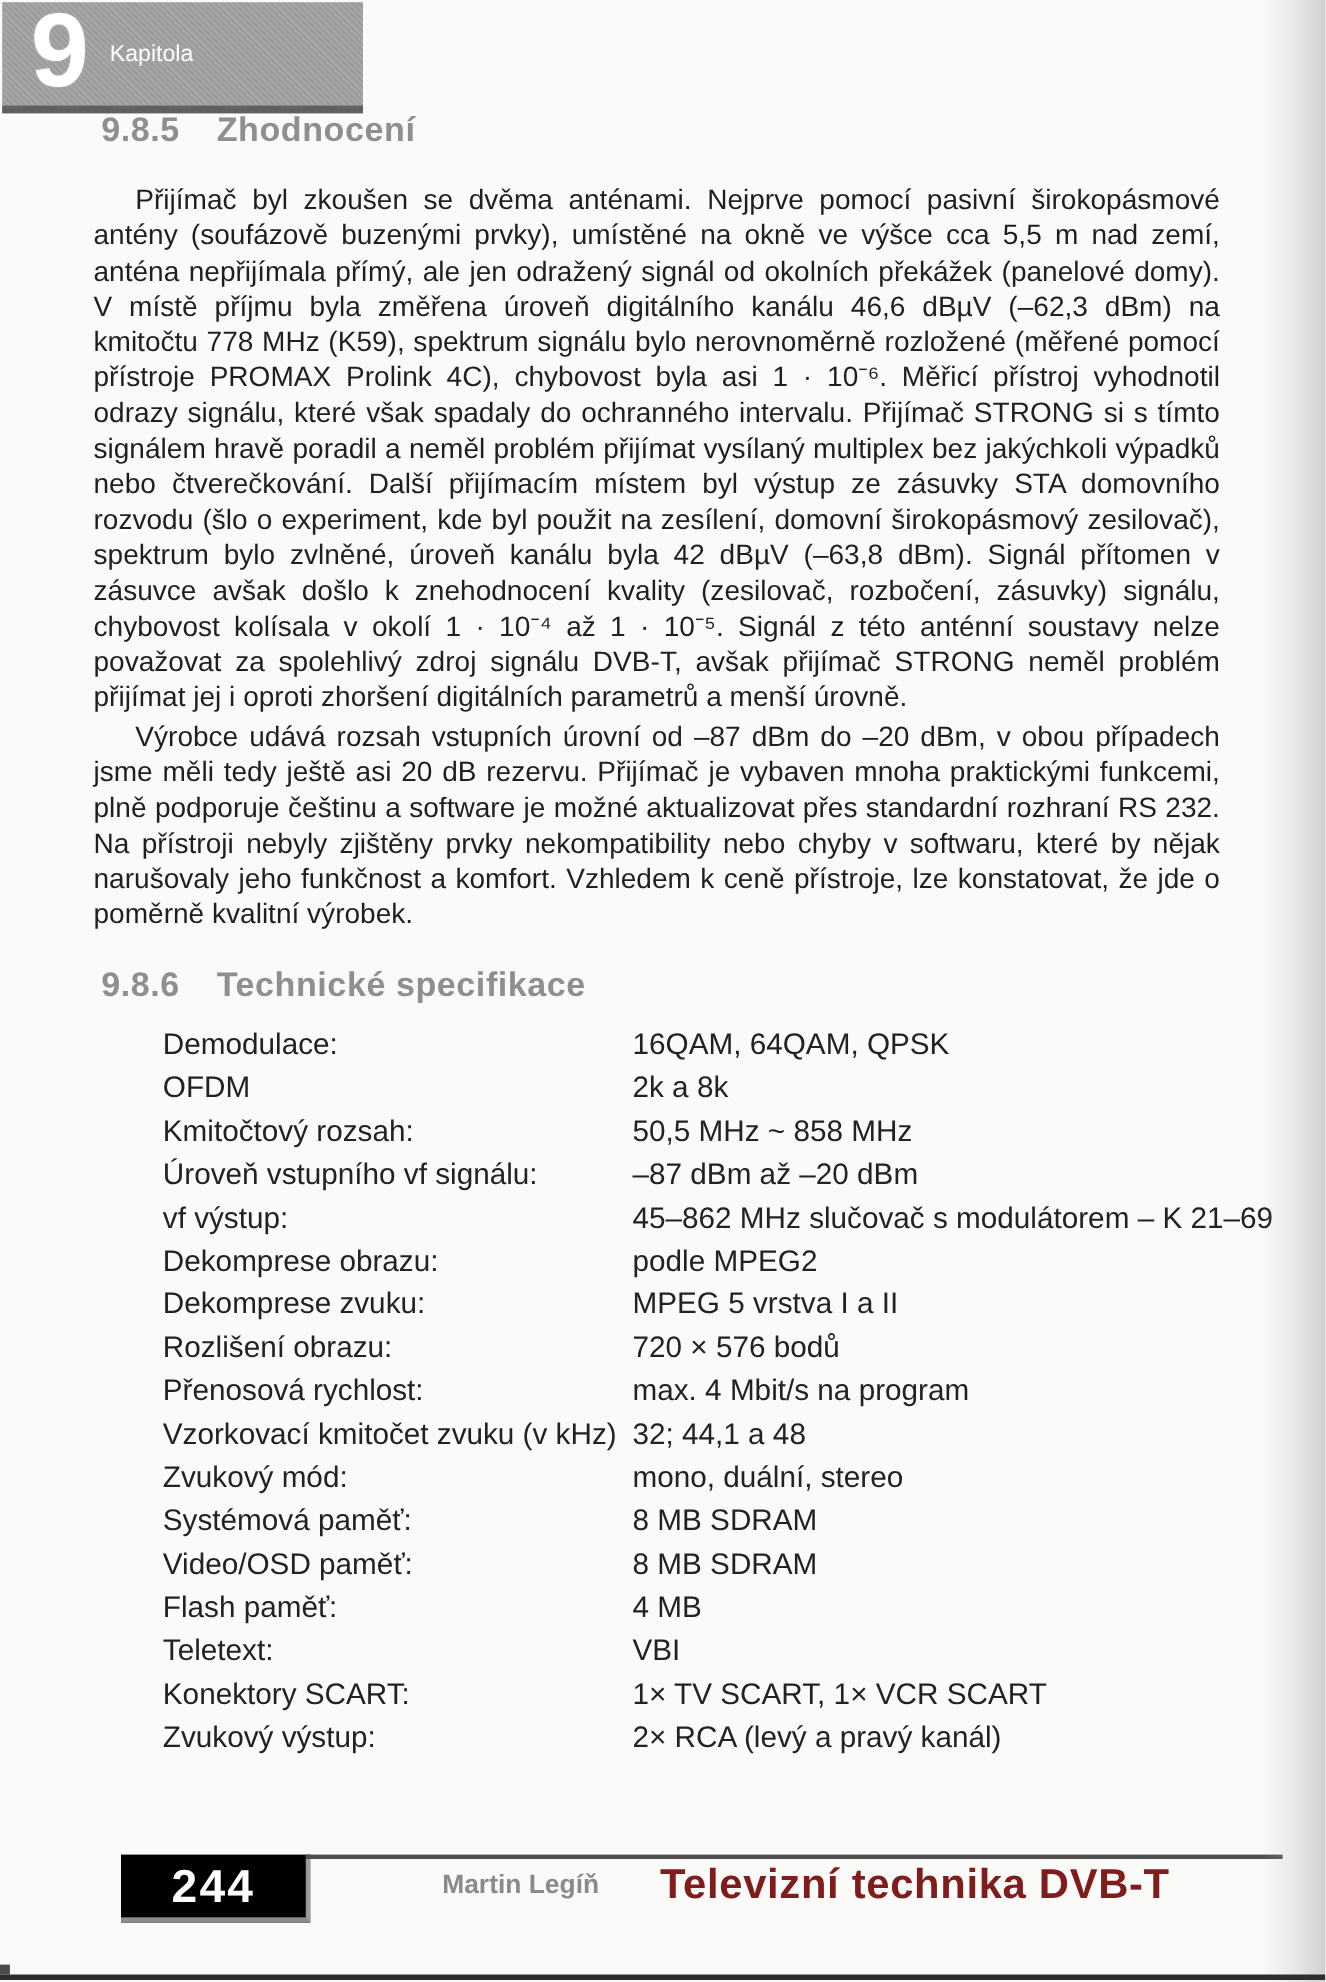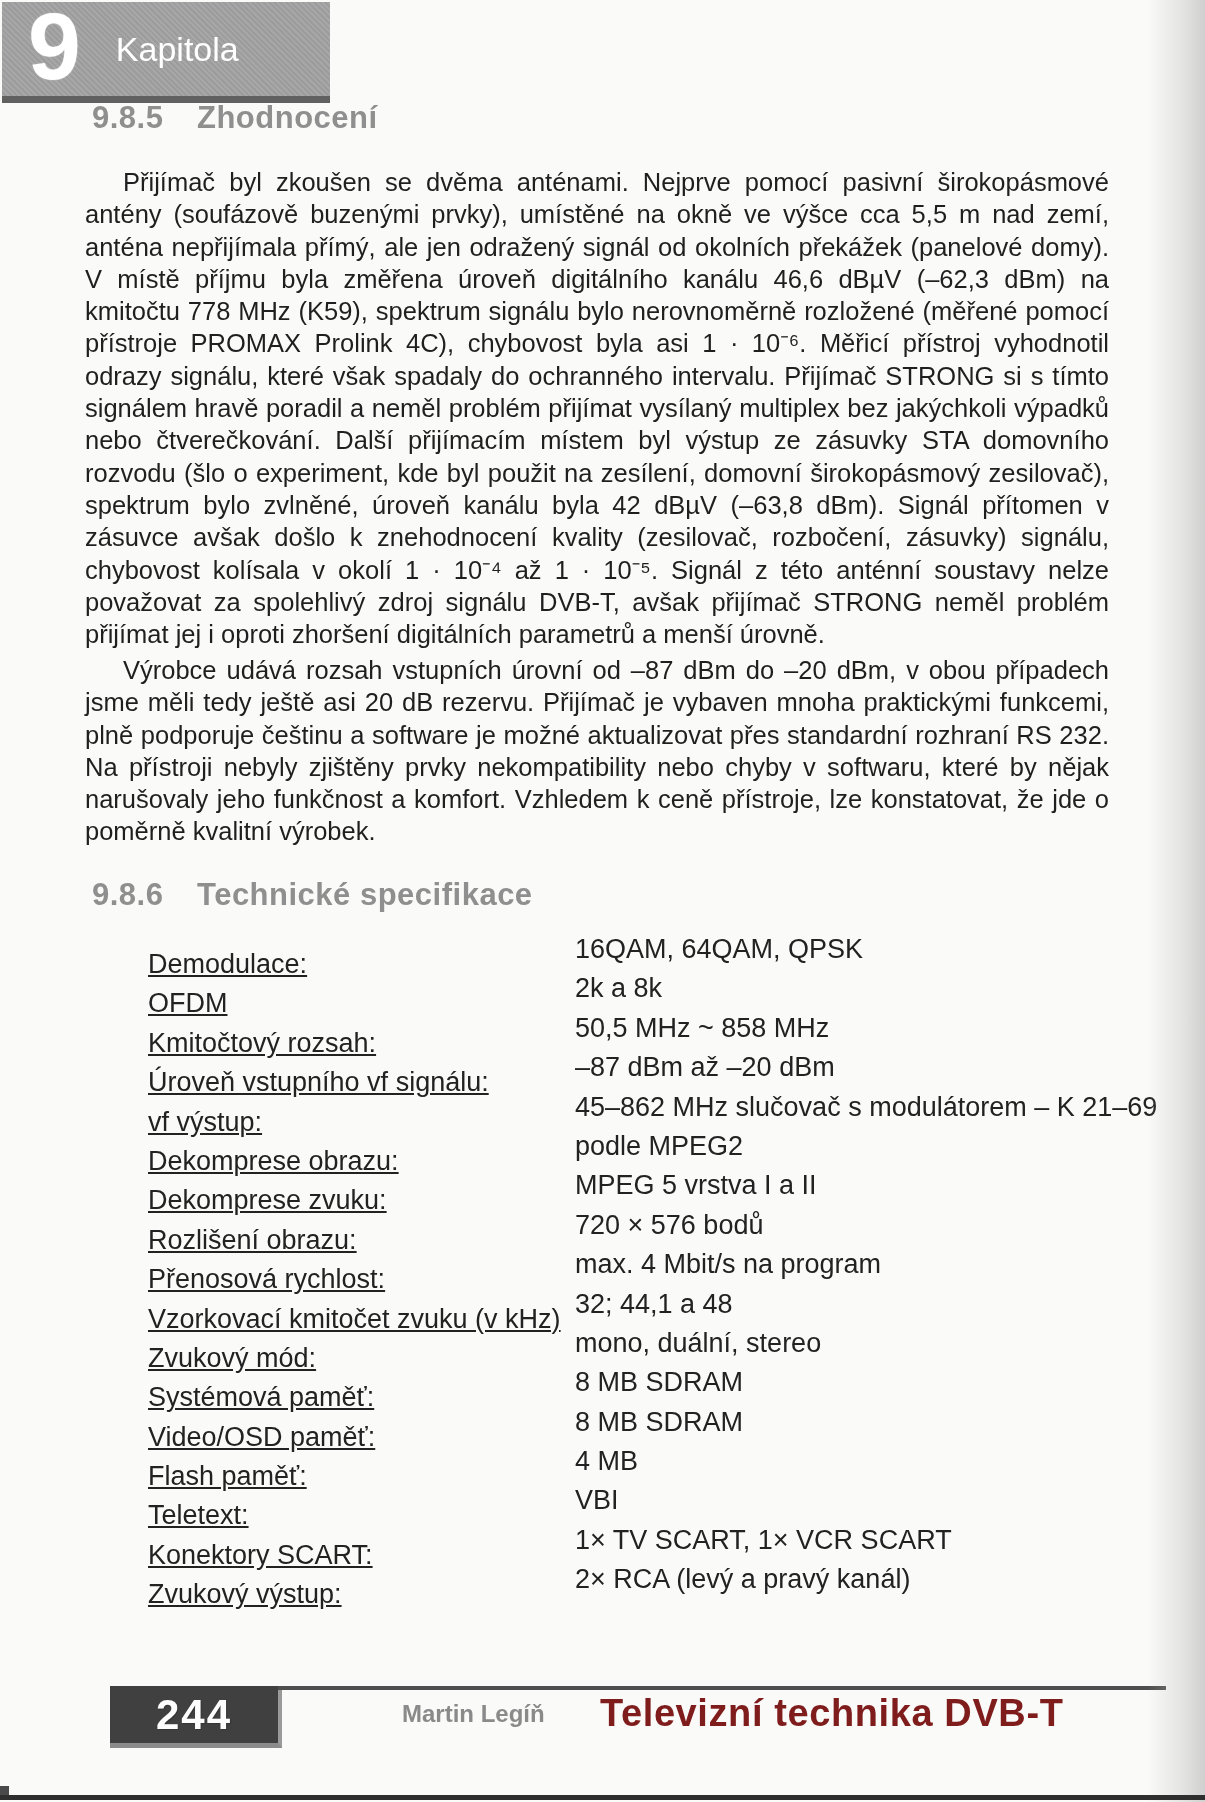--- a/index.html
+++ b/index.html
@@ -15,21 +15,21 @@
     background-color:#a2a2a2;
     background-image:repeating-linear-gradient(45deg, rgba(255,255,255,.05) 0 2px, rgba(0,0,0,.04) 2px 4px);
     border-bottom:7px solid #606060;
     display:flex; align-items:center;
   }
   .chapter-number{
     font-size:95px; font-weight:bold; color:#ffffff;
     margin-left:26px; line-height:1; transform:translateY(-3px);
     text-shadow:0 0 2px rgba(255,255,255,.4);
   }
-  .chapter-label{ font-size:34px; color:#ffffff; margin-left:35px; }
+  .chapter-label{ font-size:21px; color:#ffffff; margin-left:19px; }
 
   
   .section-heading{
     position:absolute; left:92px; font-weight:bold; font-size:31px;
     color:#8f8f8f; letter-spacing:.5px; white-space:nowrap;
   }
   .s1{ top:100px; }
   .s2{ top:877px; }
   .sec-num{ display:inline-block; width:105px; }
 
@@ -38,27 +38,27 @@
     position:absolute; left:85px; width:1024px; margin:0;
     font-size:25.5px; line-height:32.3px; text-align:justify;
     text-indent:38px; color:#1f1f1f;
   }
   .p1{ top:166px; }
   .p2{ top:654px; }
 
   
   .spec-list{ position:absolute; left:85px; top:929px; width:1060px; }
   .spec-row{ position:relative; height:39.4px; font-size:27px; color:#222; }
-  .spec-label{ position:absolute; left:63px; top:20px; white-space:nowrap;text-decoration:underline; }
+  .spec-label{ position:absolute; left:63px; top:5px; white-space:nowrap; }
   .spec-value{ position:absolute; left:490px; top:5px; white-space:nowrap; }
 
   
   .page-number-box{
     position:absolute; left:110px; top:1686px; width:168px; height:57px;
-    background:#404040; border-bottom:5px solid #8b8b8b; border-right:4px solid #9a9a9a;
+    background:#000000; border-bottom:5px solid #8b8b8b; border-right:4px solid #9a9a9a;
     display:flex; align-items:center; justify-content:center;
   }
   .page-number{
     font-size:42px; font-weight:bold; color:#fdfdfd;
     text-shadow:1px 1px 1px rgba(0,0,0,.18); letter-spacing:2px;
   }
   .footer-rule{
     position:absolute; left:278px; top:1686px; width:888px; height:4px;
     background:#4e4e4e;
   }

